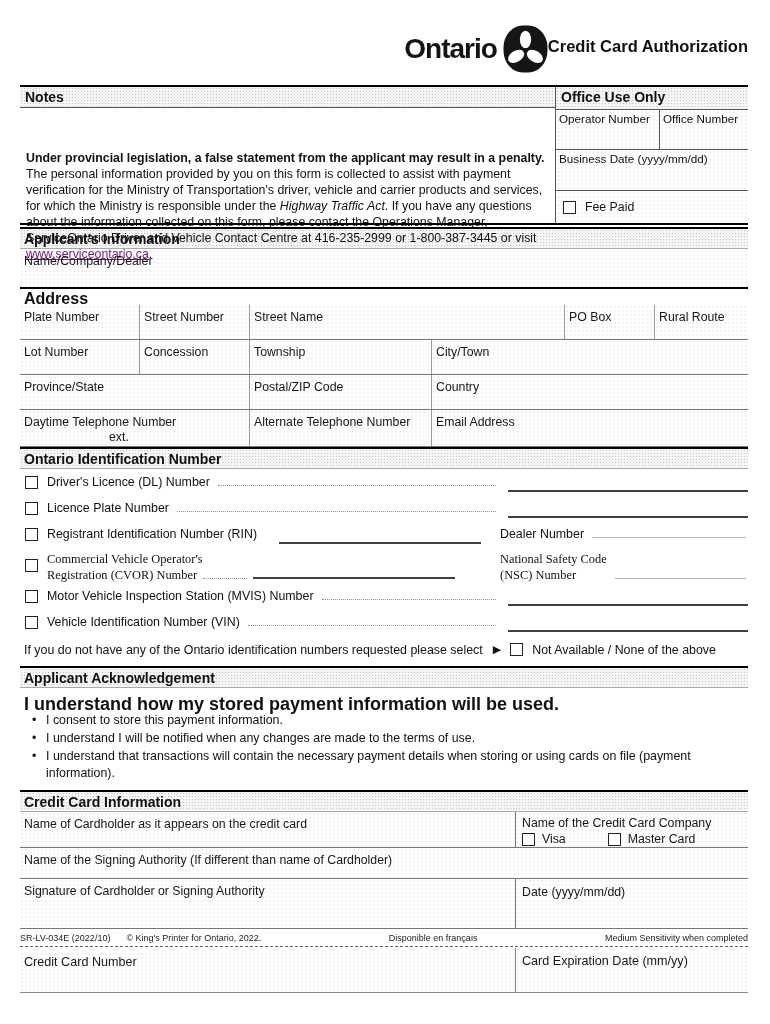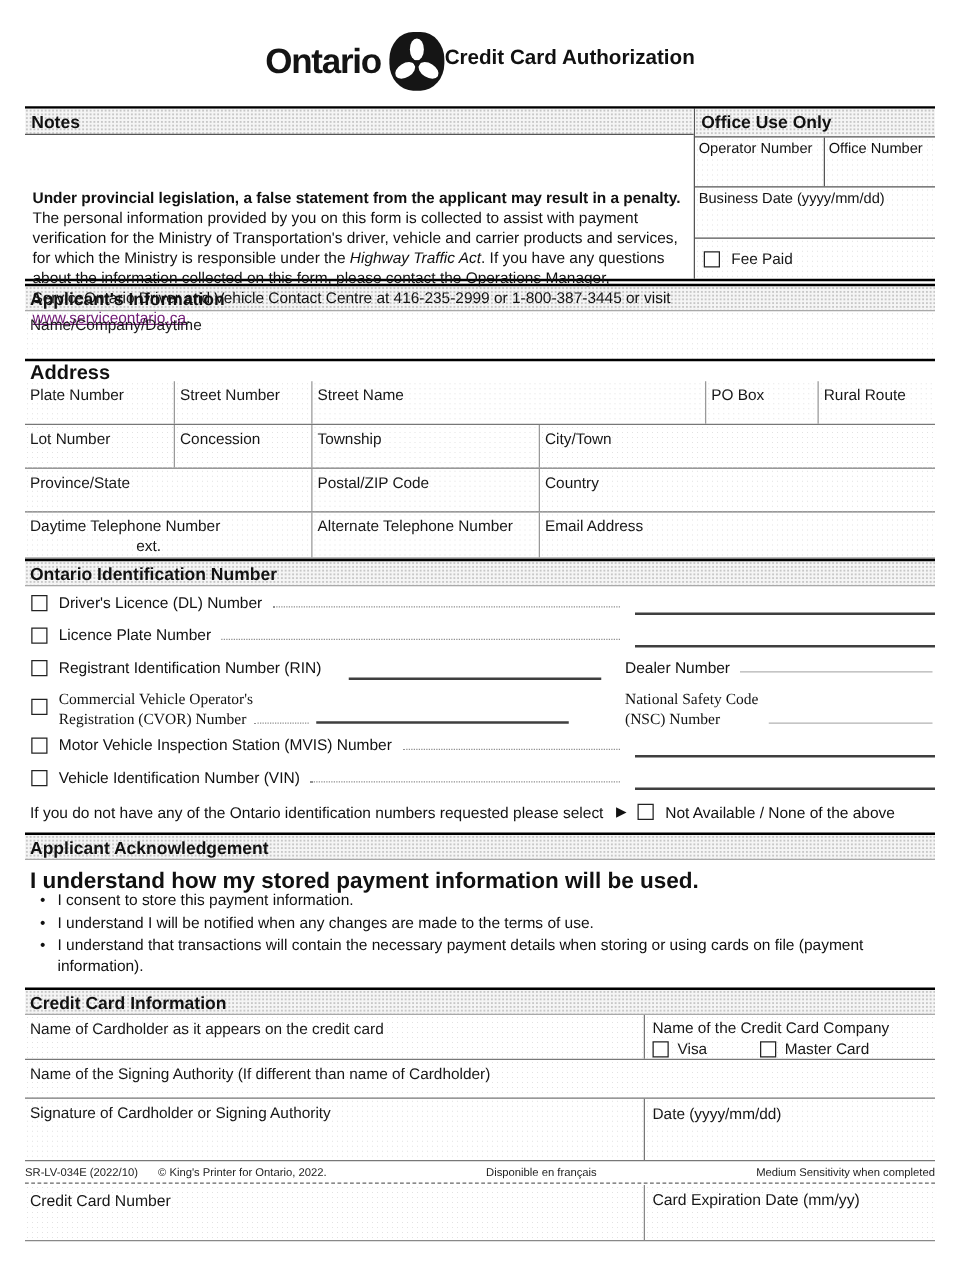--- a/index.html
+++ b/index.html
@@ -1,21 +1,21 @@
 <!DOCTYPE html>
 <html><head>
 <meta charset="utf-8">
 <style>
   * { box-sizing: border-box; margin: 0; padding: 0; }
   html,body { width:770px; background:#fff; }
   body { height:1024px; overflow:hidden; font-family:"Liberation Sans", sans-serif; color:#111; }
   .content { margin-left:20px; width:728px; }
 
   
-  .hdr { display:flex; justify-content:center; align-items:flex-start; padding-top:25px; height:85px; }
+  .hdr { display:flex; justify-content:flex-end; align-items:flex-start; padding-top:25px; height:85px; }
   .logo { display:flex; align-items:center; gap:6px; }
   .logo-text { font-size:28px; font-weight:bold; letter-spacing:-1px; color:#141414; }
   .title { font-size:16.5px; font-weight:bold; margin-top:12px; }
 
   
   .secbar { border-top:2px solid #000; border-bottom:1px solid #a9a9a9; height:22px; font-size:14px; font-weight:bold; padding:2px 4px;
             background-color:#f5f5f5;
             background-image:radial-gradient(circle, #c7c7c7 0.7px, transparent 0.9px);
             background-size:3px 3px; }
   .dotbg { background-image:radial-gradient(circle, #e2e2e2 0.6px, transparent 0.8px); background-size:4px 4px; }
@@ -139,21 +139,21 @@
       </div>
       <div class="or-row3 dotbg">
         <span class="cb"></span>
         <span class="lbl">Fee Paid</span>
       </div>
     </div>
   </div>
 
   <div class="secbar" style="margin-top:2px;">Applicant's Information</div>
   <div class="name-row dotbg">
-    <span class="lbl">Name/Company/Daytime</span>
+    <span class="lbl">Name/Company/Dealer</span>
   </div>
 
   <div class="addr-table">
     <div class="addr-head">Address</div>
     <div class="arow r1">
       <div class="acell dotbg" style="width:120px;"><span class="lbl">Plate Number</span></div>
       <div class="acell dotbg" style="width:110px;"><span class="lbl">Street Number</span></div>
       <div class="acell dotbg" style="width:315px;"><span class="lbl">Street Name</span></div>
       <div class="acell dotbg" style="width:90px;"><span class="lbl">PO Box</span></div>
       <div class="acell dotbg last"><span class="lbl">Rural Route</span></div>

